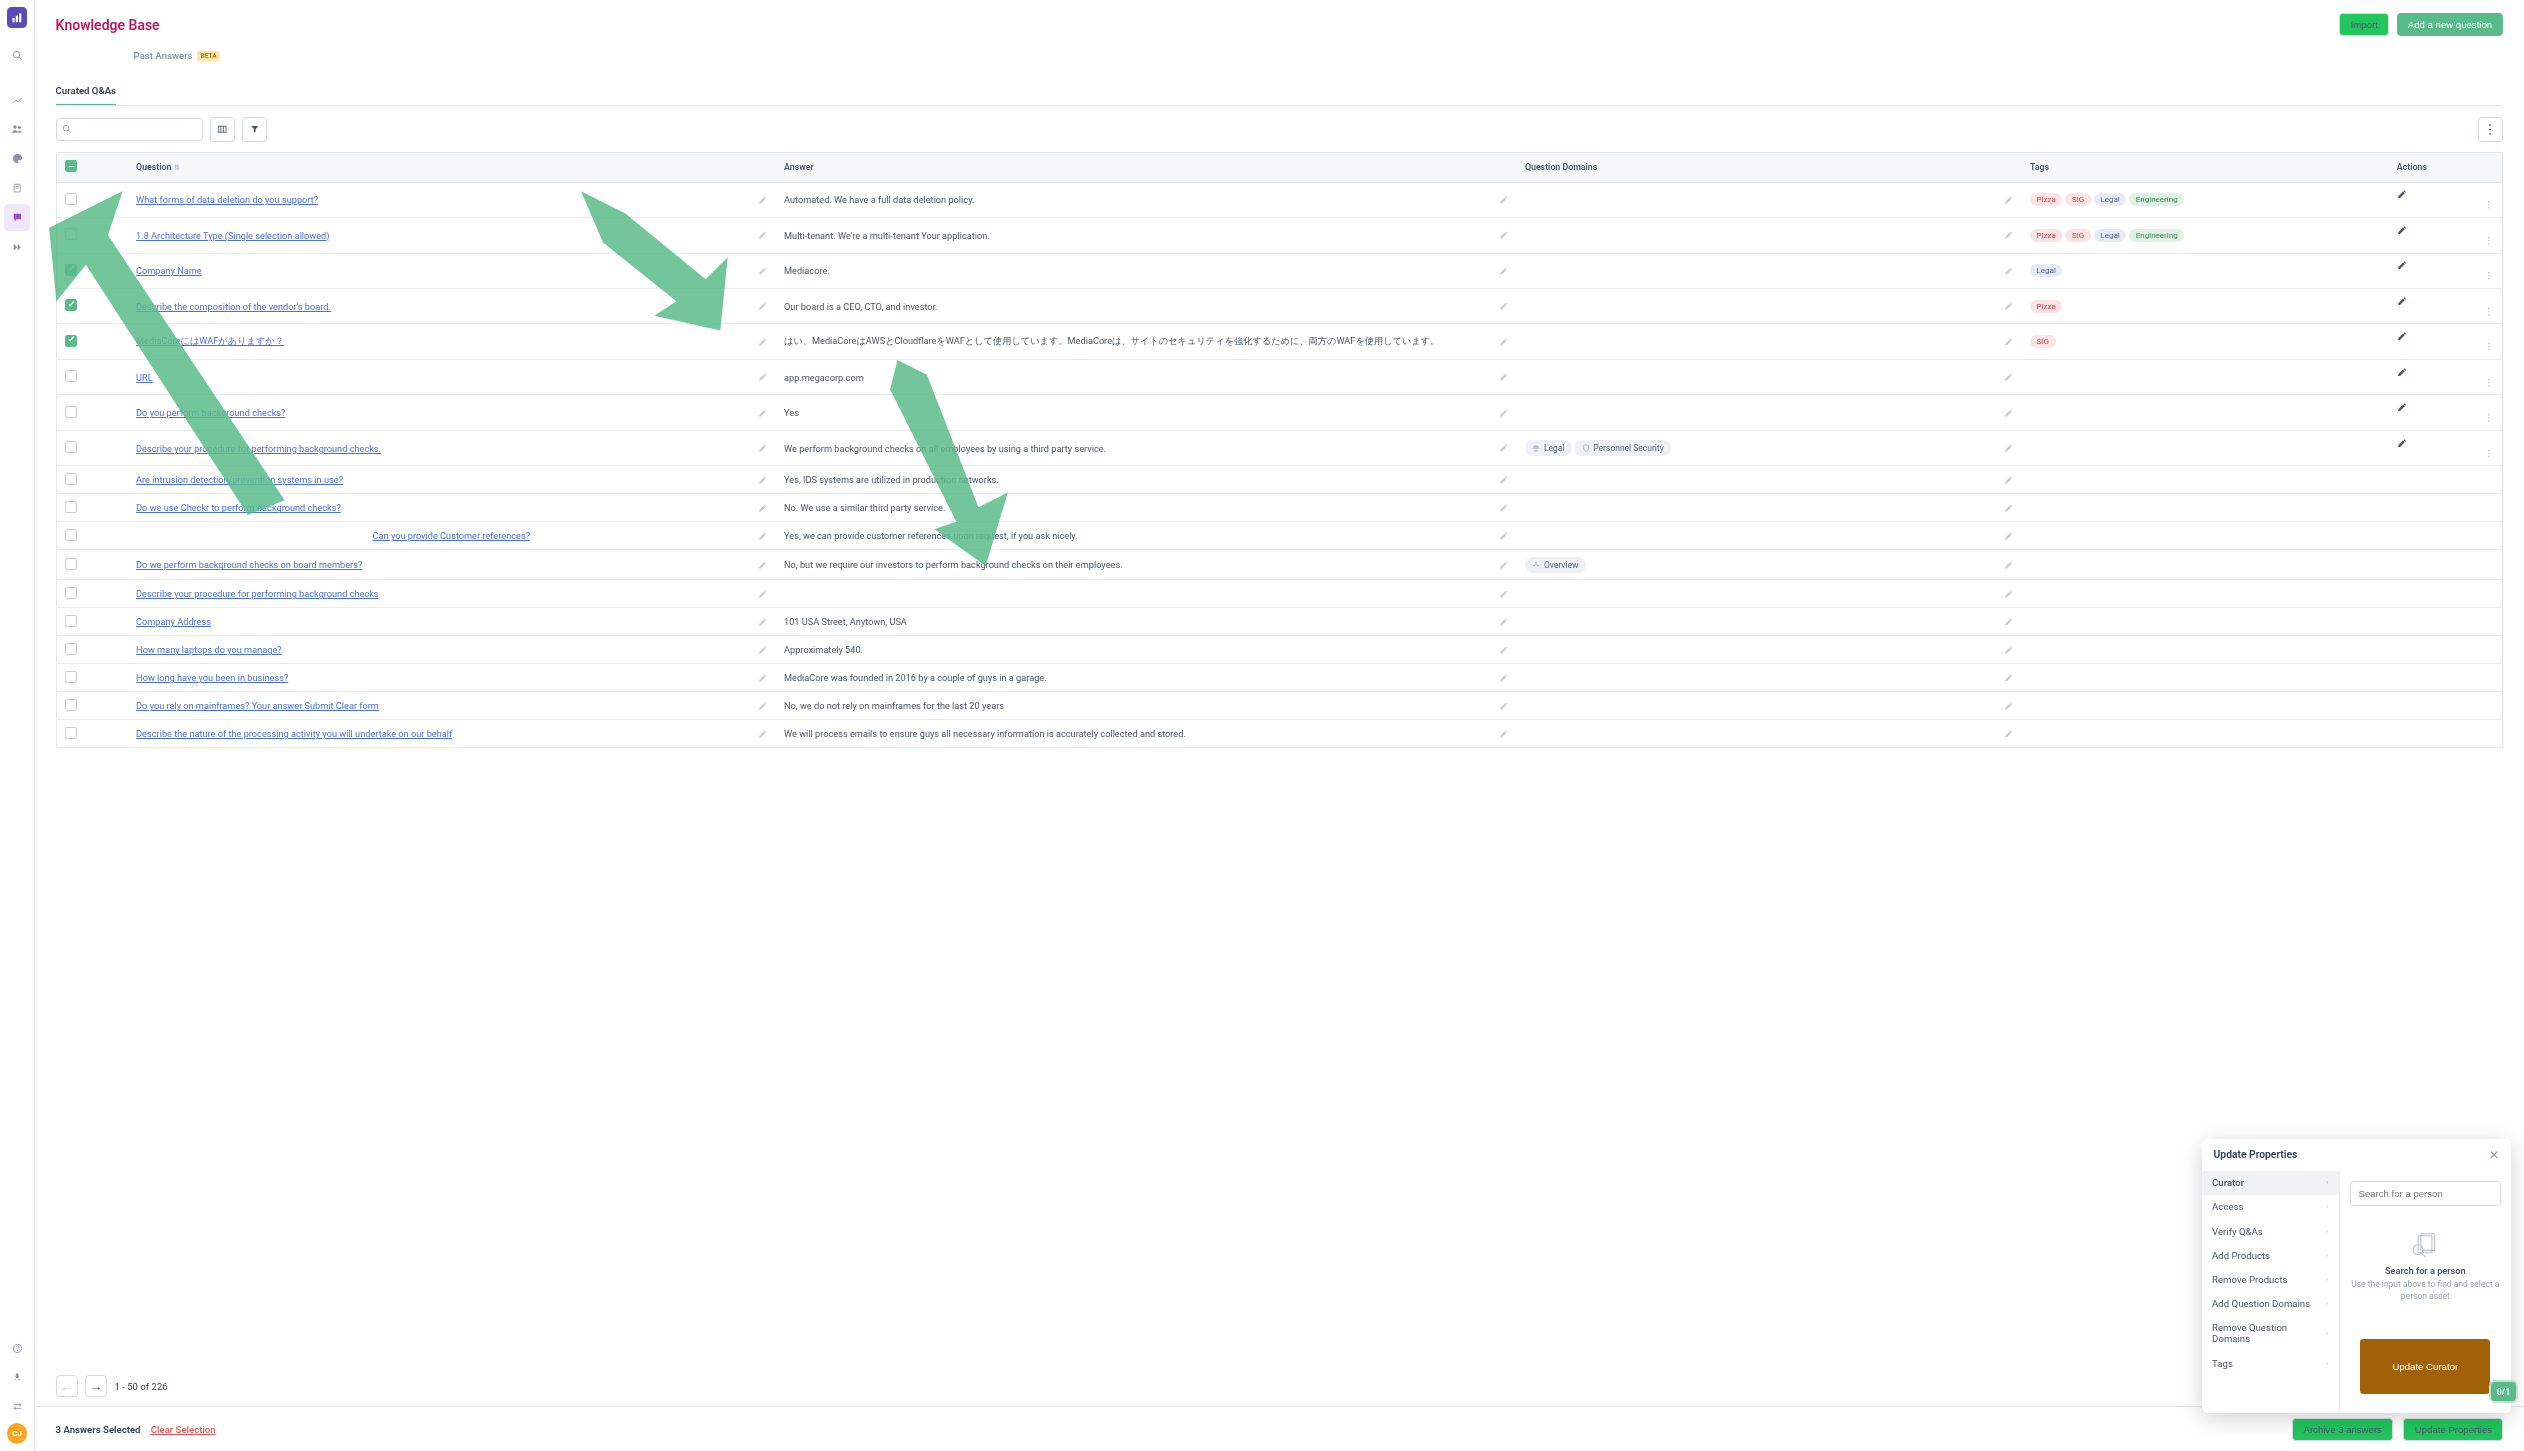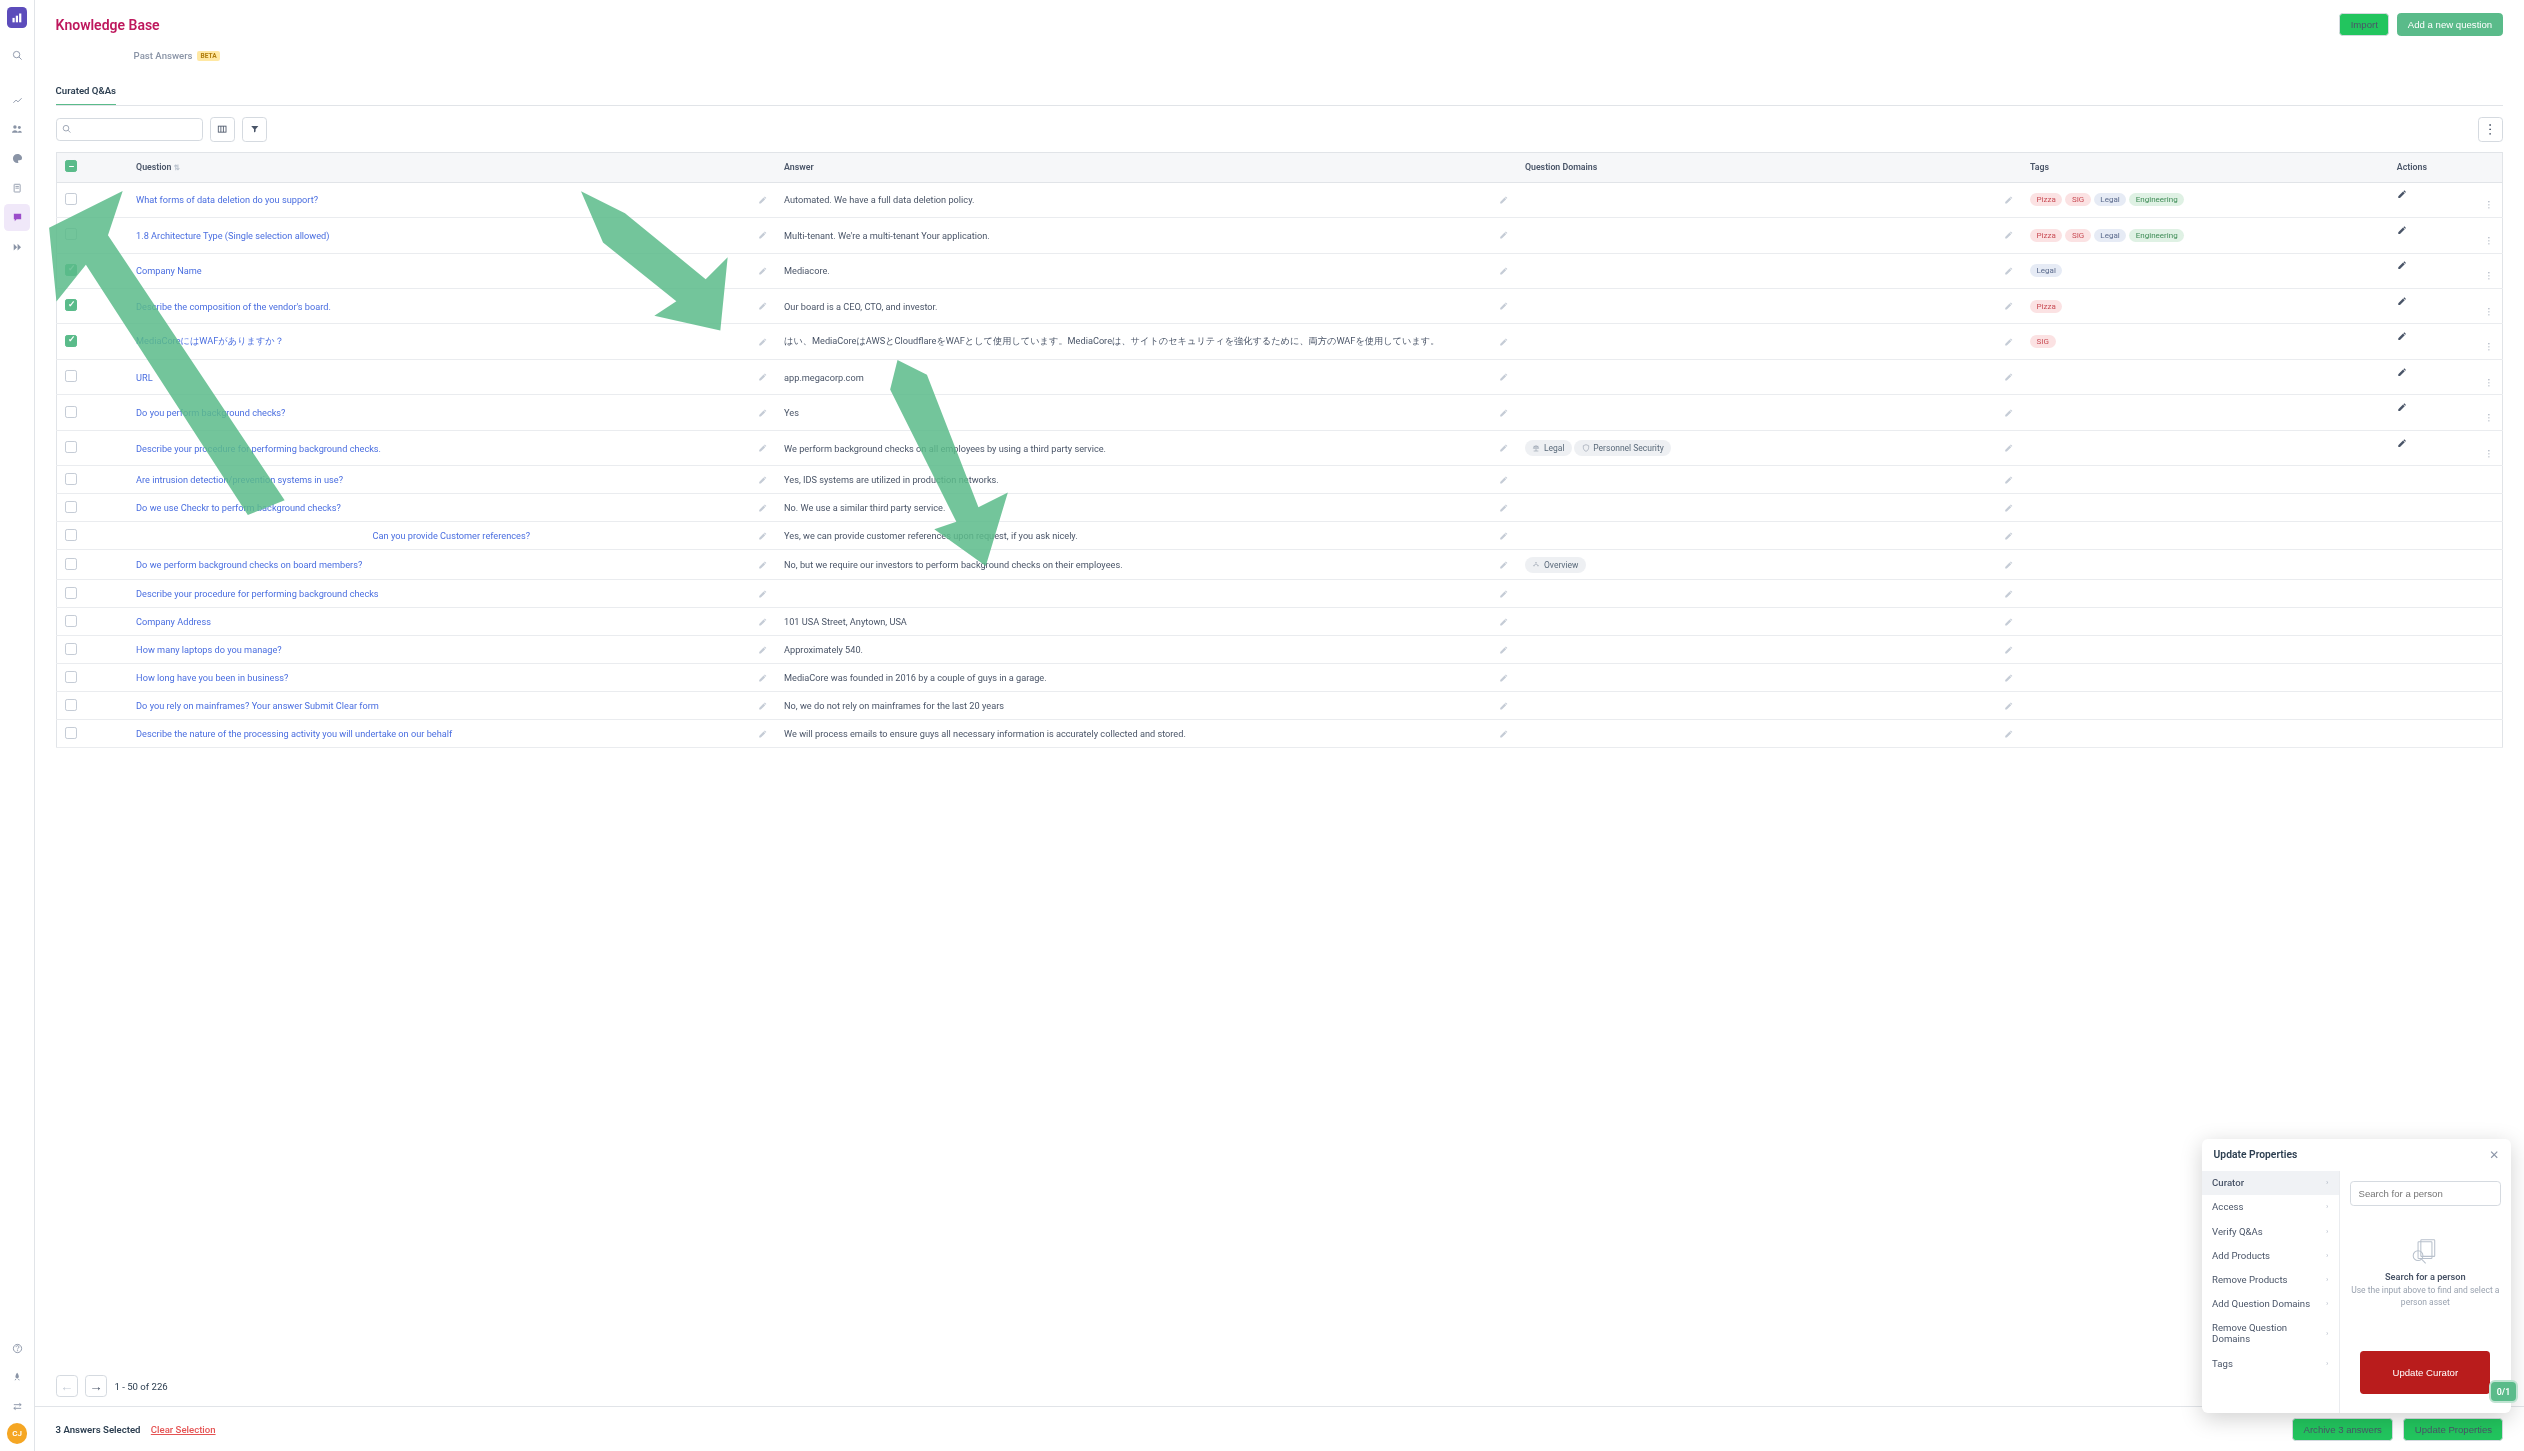--- a/index.html
+++ b/index.html
@@ -31,21 +31,21 @@
 .table-wrap { flex: 1; overflow: auto; padding: 0 20.6px; }
 table { width: 100%; border-collapse: collapse; border: 0.7px solid #e1e4e8; }
 thead th { background: #f6f7f9; text-align: left; padding: 7.4px 8.8px; font-size: 8.8px; font-weight: 600; color: #4a5568; border-bottom: 0.7px solid #e1e4e8; }
 tbody td { padding: 6.6px 8.8px; border-bottom: 0.7px solid #eaecef; vertical-align: middle; font-size: 9.2px; color: #4a5568; }
 .chk-cell { width: 26.5px; }
 .chk { width: 11.8px; height: 11.8px; border: 1.1px solid #c5ccd6; border-radius: 2.2px; display: inline-block; position: relative; cursor: pointer; background: #fff; }
 .chk.checked { background: #5abb8a; border-color: #5abb8a; }
 .chk.checked::after { content: "✓"; color: #fff; font-size: 8.8px; position: absolute; top: -1.5px; left: 1.5px; font-weight: bold; }
 .chk.indeterminate { background: #5abb8a; border-color: #5abb8a; }
 .chk.indeterminate::after { content: ""; position: absolute; top: 4.4px; left: 2.2px; width: 5.9px; height: 1.5px; background: #fff; border-radius: 0.7px; }
-.q-link { color: #4a6ee0; cursor: pointer; }
+.q-link { color: #4a6ee0; text-decoration: underline; cursor: pointer; }
 .actions-cell { width: 44px; text-align: right; white-space: nowrap; color: #8a94a6; }
 .tag { display: inline-block; padding: 2.2px 6.6px; border-radius: 7.4px; font-size: 8px; margin-right: 2.9px; }
 .tag-pizza { background: #fbe2e3; color: #c94d56; }
 .tag-sig { background: #fbe2e3; color: #c94d56; }
 .tag-legal { background: #e6ebf5; color: #5a6a8c; }
 .tag-eng { background: #dff1e4; color: #3d8b55; }
 .domain-pill { display: inline-flex; align-items: center; gap: 3.7px; background: #eef0f3; padding: 2.9px 7.4px; border-radius: 8.8px; font-size: 8.5px; color: #5a6a7a; }
 .domain-icon { color: #9aa3b0; }
 .pagination { display: flex; align-items: center; gap: 7.4px; padding: 8.8px 20.6px; }
 .page-btn { width: 22px; height: 22px; border: 0.7px solid #d5dae0; border-radius: 3.7px; display: flex; align-items: center; justify-content: center; cursor: pointer; background: #fff; color: #4a5568; }
@@ -66,21 +66,21 @@
 .popover-menu-item { display: flex; justify-content: space-between; align-items: center; padding: 6.6px 10.3px; font-size: 9.6px; color: #4a5568; cursor: pointer; }
 .popover-menu-item.active { background: #f0f2f5; font-weight: 500; }
 .popover-menu-item .chev { color: #b8c0cc; font-size: 8px; }
 .popover-content { flex: 1; padding: 10.3px; display: flex; flex-direction: column; }
 .popover-search { border: 0.7px solid #d5dae0; border-radius: 3.7px; padding: 5.9px 7.4px; font-size: 9.6px; width: 100%; }
 .popover-empty { flex: 1; display: flex; flex-direction: column; align-items: center; justify-content: center; color: #8a94a6; text-align: center; }
 .empty-icon { margin-bottom: 7.4px; color: #b8c0cc; }
 .empty-title { font-size: 9.2px; font-weight: 600; color: #4a5568; margin-bottom: 2.9px; }
 .empty-sub { font-size: 8.5px; color: #9aa3b0; line-height: 1.4; }
 .popover-footer { padding: 8.8px 10.3px; }
-.btn-update { width: 100%; background: #b91c1c; border: none; color: #fff; padding: 16px; border-radius: 3.7px; font-size: 9.6px; font-weight: 500; cursor: pointer; }
+.btn-update { width: 100%; background: #a16207; border: none; color: #fff; padding: 22px; border-radius: 3.7px; font-size: 9.6px; font-weight: 500; cursor: pointer; }
 
 .arrow { position: absolute; z-index: 5; }
 .arrow-svg { fill: #5abb8a; opacity: 0.85; }
 
 .progress-badge { position: fixed; right: 5.9px; bottom: 48px; background: #5abb8a; color: #fff; border-radius: 5.9px; padding: 4.4px 5.9px; font-size: 8.8px; font-weight: 600; border: 2.2px solid #bfe3d1; z-index: 11; }
 
 .q-col { width: 272px; }
 .ans-col { width: 311px; }
 .dom-col { width: 212px; }
 .tag-col { width: 154px; }

